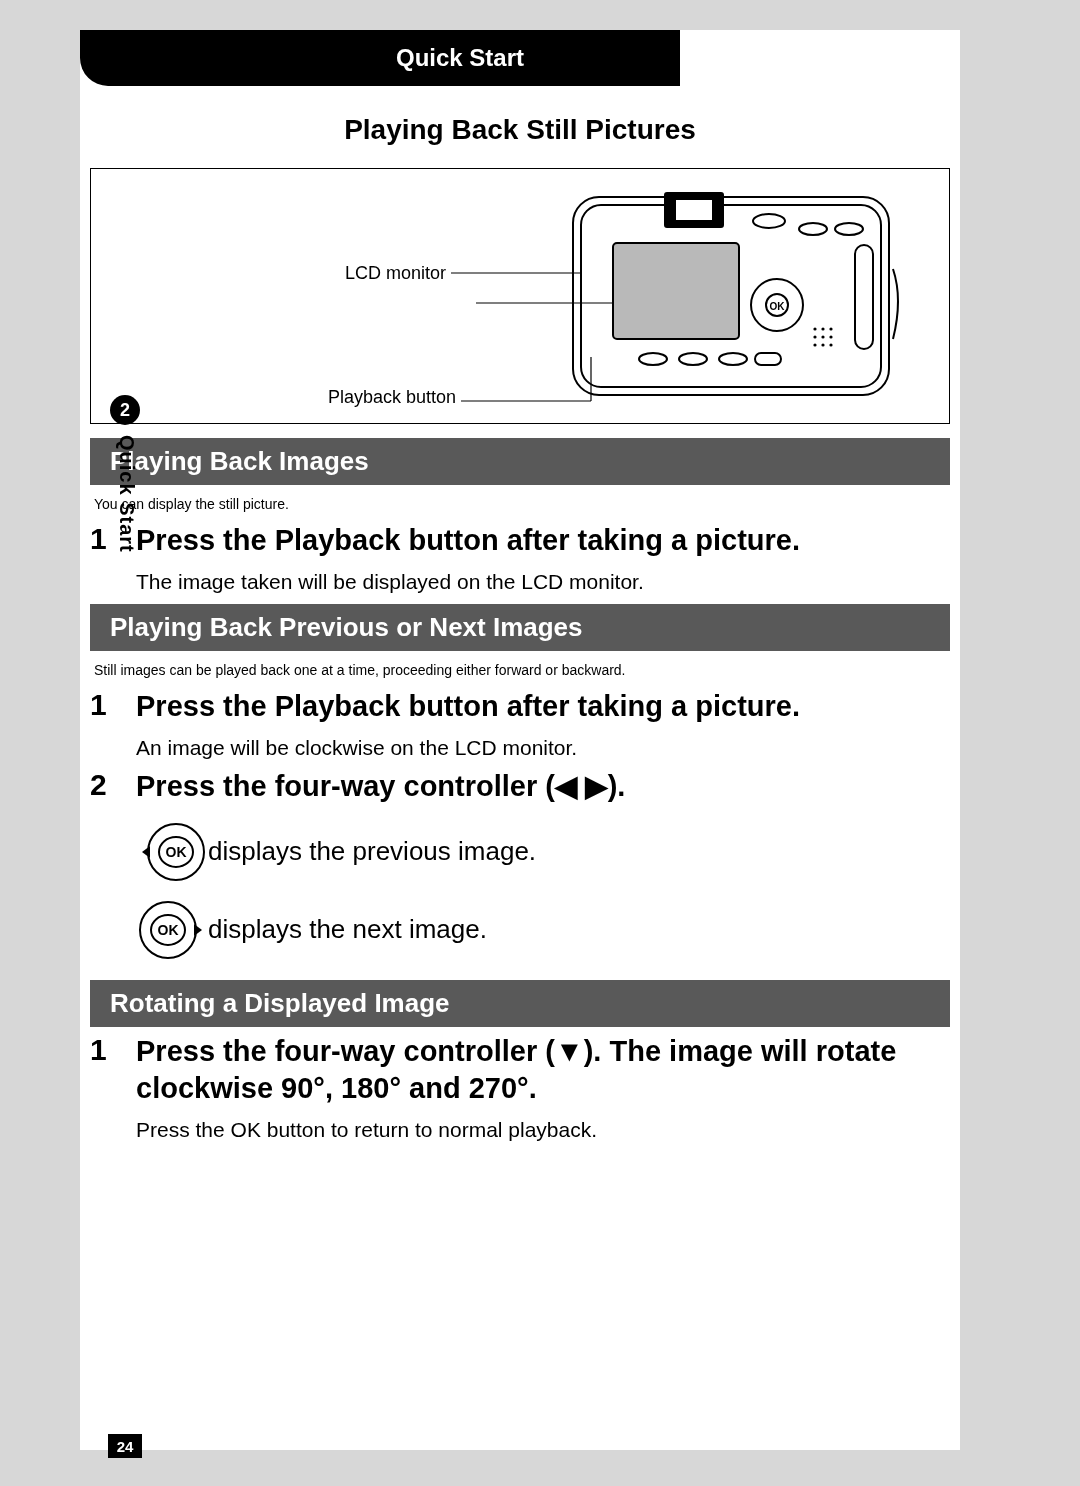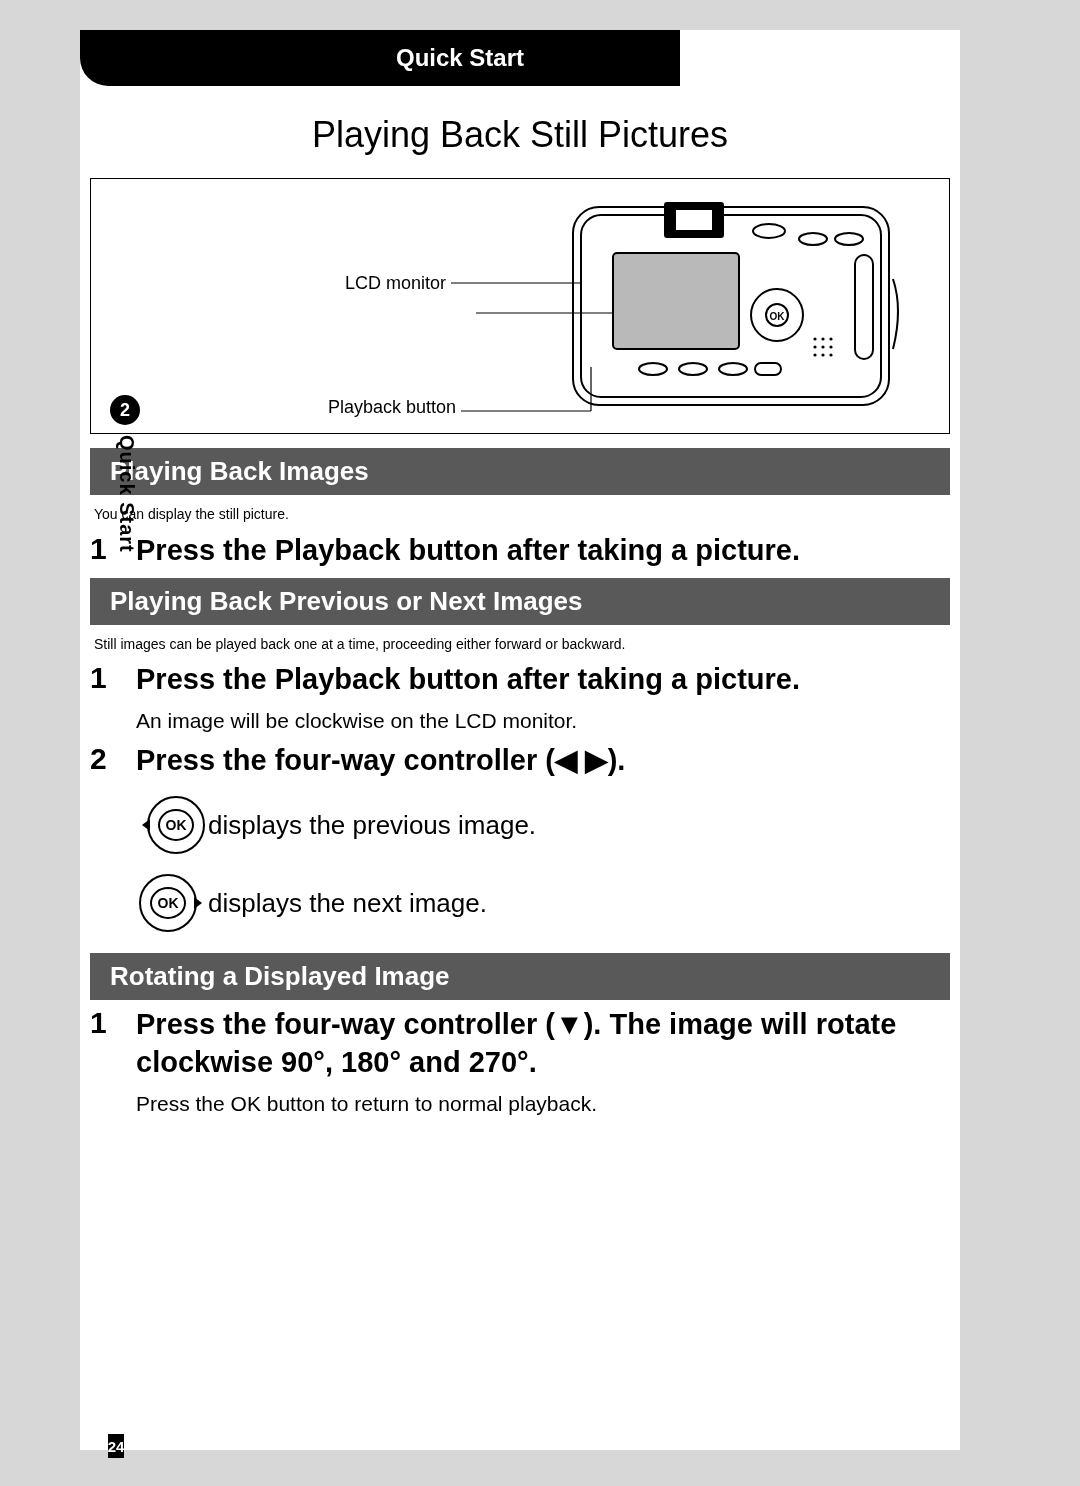--- a/index.html
+++ b/index.html
@@ -30,21 +30,21 @@
     position: absolute;
     left: -45px; top: 375px;
     writing-mode: vertical-rl;
     font-weight: bold;
     font-size: 20px;
     letter-spacing: 1px;
   }
   .page-number {
     position: absolute;
     left: -52px; bottom: 22px;
-    width: 16px; height: 24px;
+    width: 34px; height: 24px;
     background: #000; color: #fff;
     font-weight: bold; font-size: 15px;
     display: flex; align-items: center; justify-content: center;
   }
   .topbar {
     position: relative;
     width: 100%;
     height: 56px;
   }
   .topbar-corner {
@@ -59,22 +59,22 @@
     left: 160px; top: 0;
     width: 440px; height: 56px;
     background: #000;
     color: #fff;
     font-weight: bold;
     font-size: 24px;
     display: flex; align-items: center; justify-content: center;
   }
   .h1 {
     text-align: center;
-    font-size: 36px;
-    font-weight: normal;
+    font-size: 28px;
+    font-weight: bold;
     margin: 28px 0 22px 0;
   }
   .content { padding: 0 10px; }
   .diagram-box {
     border: 1.5px solid #000;
     height: 256px;
     position: relative;
     margin-bottom: 14px;
   }
   .camera { position: absolute; right: 24px; top: 10px; }
@@ -178,20 +178,21 @@
         </g>
       </svg>
     </div>
 
     <div class="section-bar">Playing Back Images</div>
     <div class="body-text">You can display the still picture.</div>
     <div class="step">
       <div class="step-num">1</div>
       <div class="step-body">
         <div class="step-title">Press the Playback button after taking a picture.</div>
+        <div class="step-desc">The image taken will be displayed on the LCD monitor.</div>
       </div>
     </div>
 
     <div class="section-bar">Playing Back Previous or Next Images</div>
     <div class="body-text">Still images can be played back one at a time, proceeding either forward or backward.</div>
 
     <div class="step">
       <div class="step-num">1</div>
       <div class="step-body">
         <div class="step-title">Press the Playback button after taking a picture.</div>

